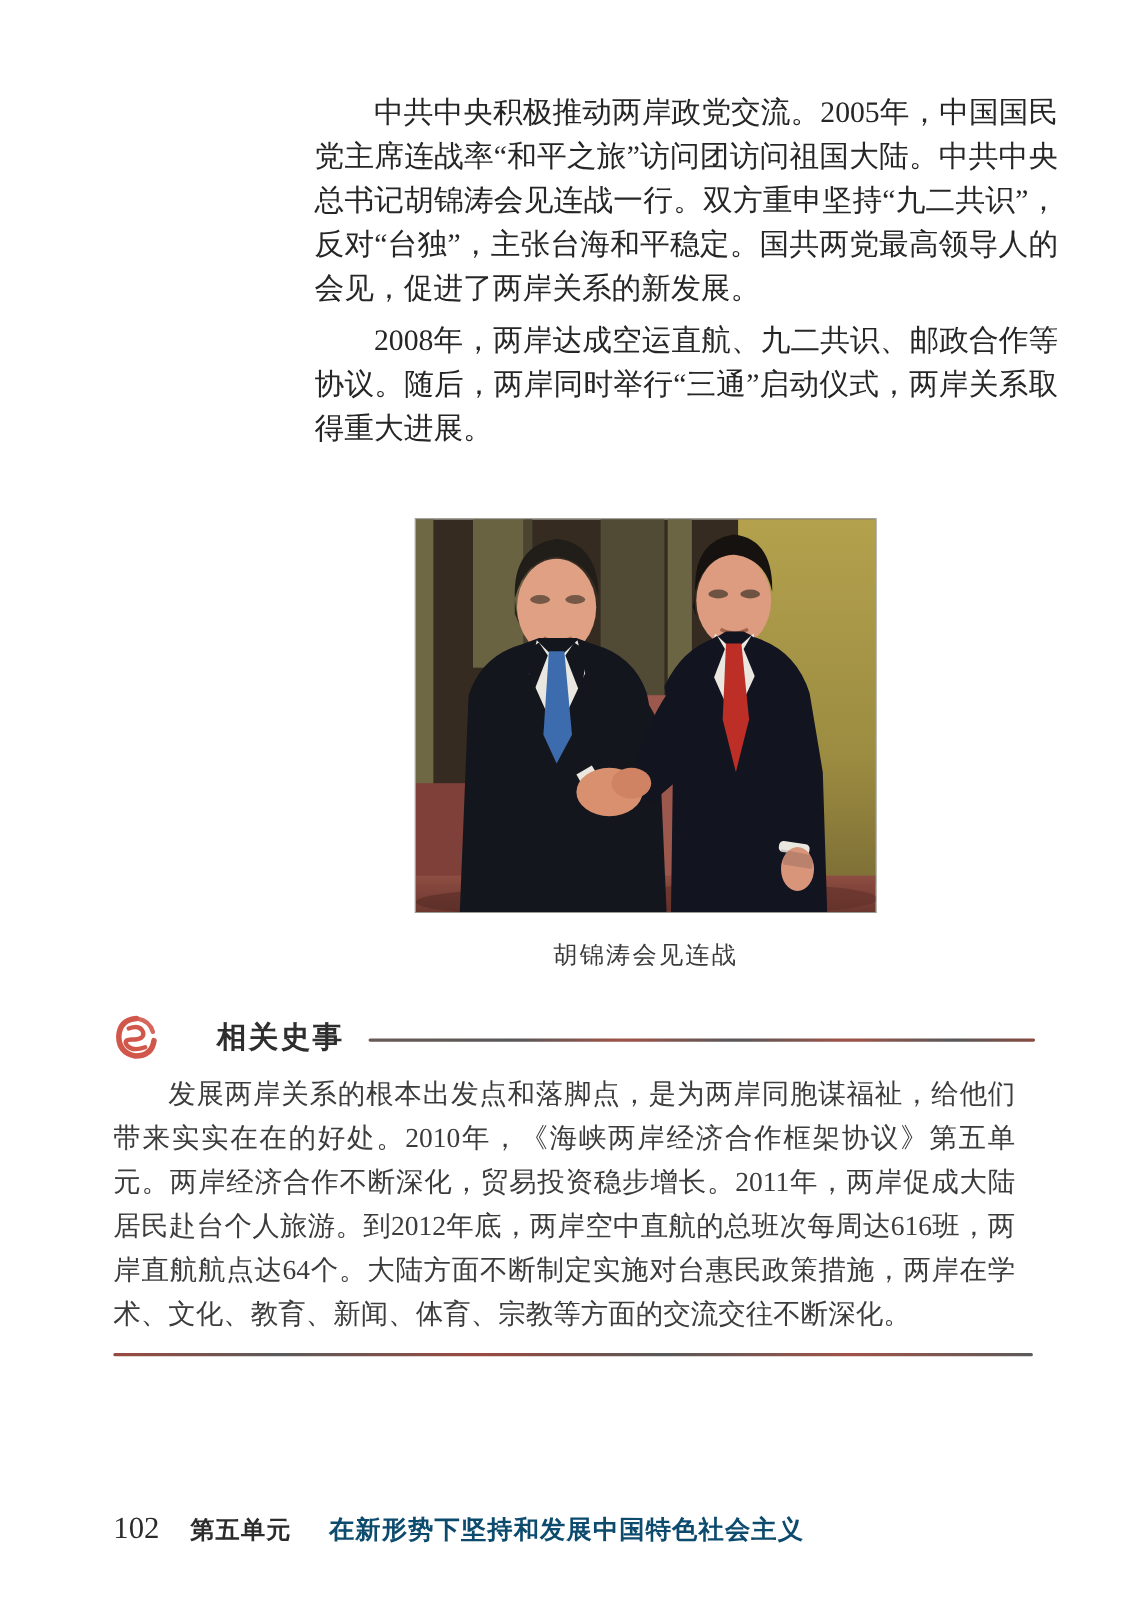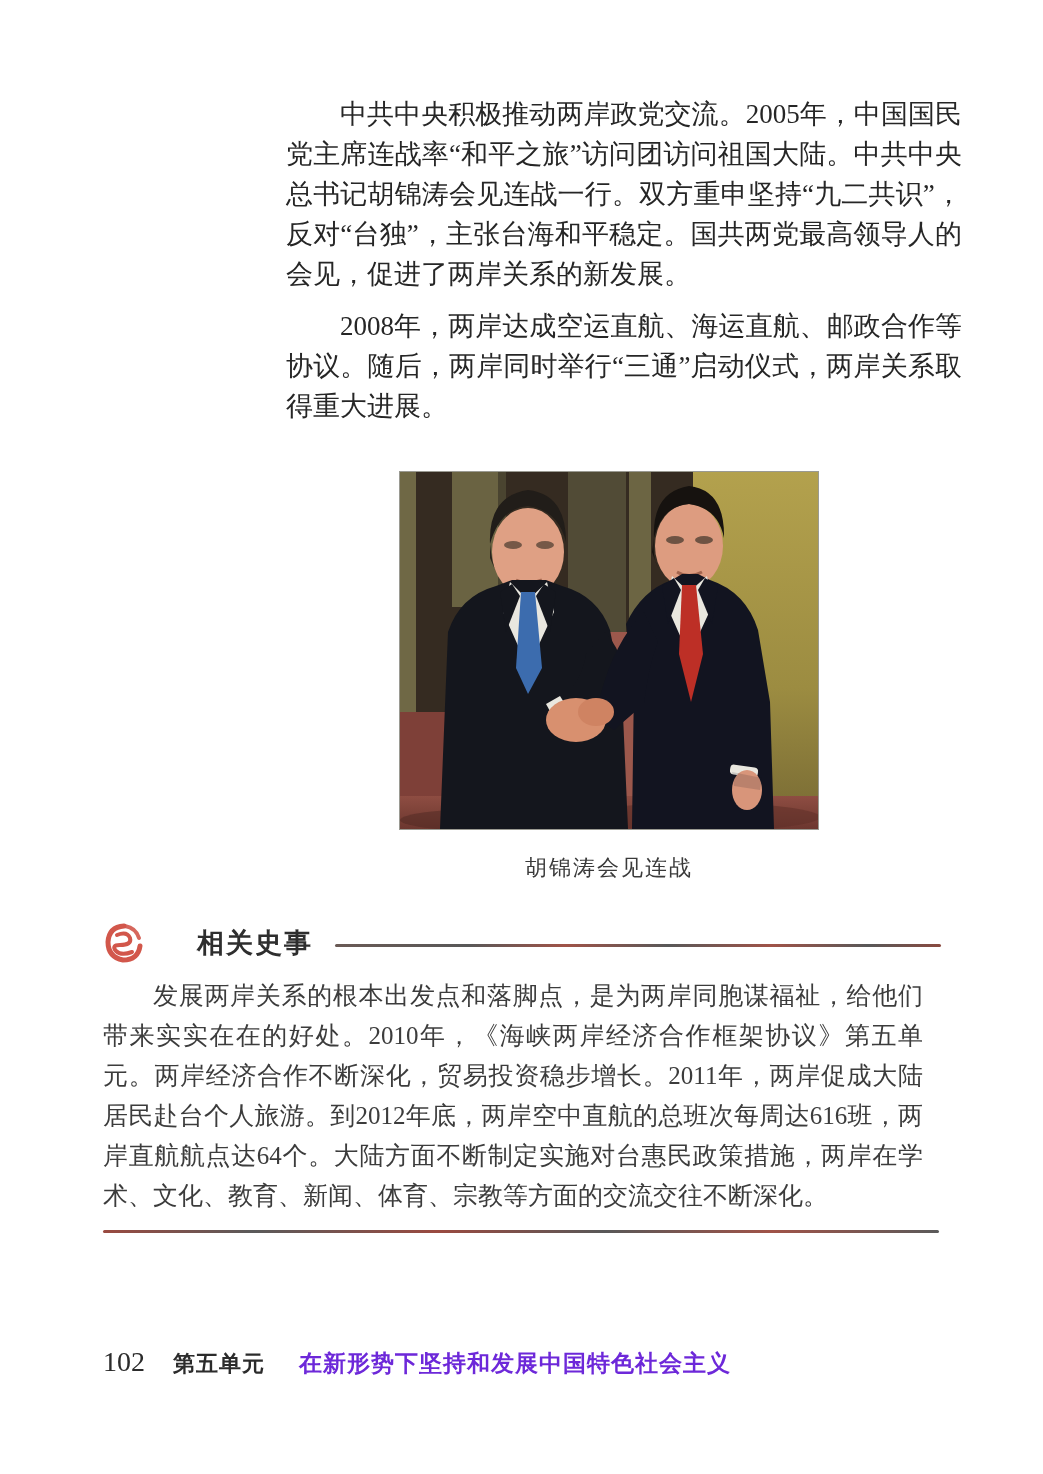--- a/index.html
+++ b/index.html
@@ -18,28 +18,28 @@
     position: absolute;
     left: 286px;
     top: 82px;
     width: 676px;
     font-size: 27px;
     line-height: 40px;
     text-align: justify;
     color: #262626;
   }
   .main-text p {
-    margin: 12px 0 7px 0;
+    margin: 0 0 7px 0;
     text-indent: 2em;
   }
 
   
   .figure {
     position: absolute;
-    left: 399px;
+    left: 377px;
     top: 471px;
     width: 420px;
     text-align: center;
   }
   .photo-frame {
     width: 418px;
     height: 357px;
     border: 1px solid #9a9a92;
     box-sizing: content-box;
     display: block;
@@ -118,45 +118,46 @@
     top: 1346px;
     display: flex;
     align-items: baseline;
     white-space: nowrap;
   }
   .footer .page-num {
     font-family: "Liberation Serif", "DejaVu Serif", serif;
     font-size: 28px;
     color: #2b2b2b;
     margin-right: 28px;
+    margin-top: 28px;
   }
   .footer .unit-label {
     font-family: Liberation Serif, serif;
     font-weight: bold;
     font-size: 22px;
     color: #2b2b2b;
     margin-right: 34px;
     letter-spacing: 1px;
   }
   .footer .unit-title {
     font-family: "Liberation Sans", "DejaVu Sans", sans-serif;
     font-weight: bold;
     font-size: 23px;
-    color: #6d28d9;
+    color: #0c4a6e;
     letter-spacing: 1px;
   }
 </style>
 </head>
 <body>
 
 <div class="page">
 
   <div class="main-text">
     <p>中共中央积极推动两岸政党交流。2005年，中国国民党主席连战率“和平之旅”访问团访问祖国大陆。中共中央总书记胡锦涛会见连战一行。双方重申坚持“九二共识”，反对“台独”，主张台海和平稳定。国共两党最高领导人的会见，促进了两岸关系的新发展。</p>
-    <p>2008年，两岸达成空运直航、海运直航、邮政合作等协议。随后，两岸同时举行“三通”启动仪式，两岸关系取得重大进展。</p>
+    <p>2008年，两岸达成空运直航、九二共识、邮政合作等协议。随后，两岸同时举行“三通”启动仪式，两岸关系取得重大进展。</p>
   </div>
 
   <div class="figure">
     <div class="photo-frame">
       <svg width="418" height="357" viewBox="0 0 418 357" xmlns="http://www.w3.org/2000/svg">
         <defs>
           <linearGradient id="wallR" x1="0" y1="0" x2="0" y2="1">
             <stop offset="0" stop-color="#b3a14d"></stop>
             <stop offset="0.65" stop-color="#9c8c41"></stop>
             <stop offset="1" stop-color="#7d6f36"></stop>

